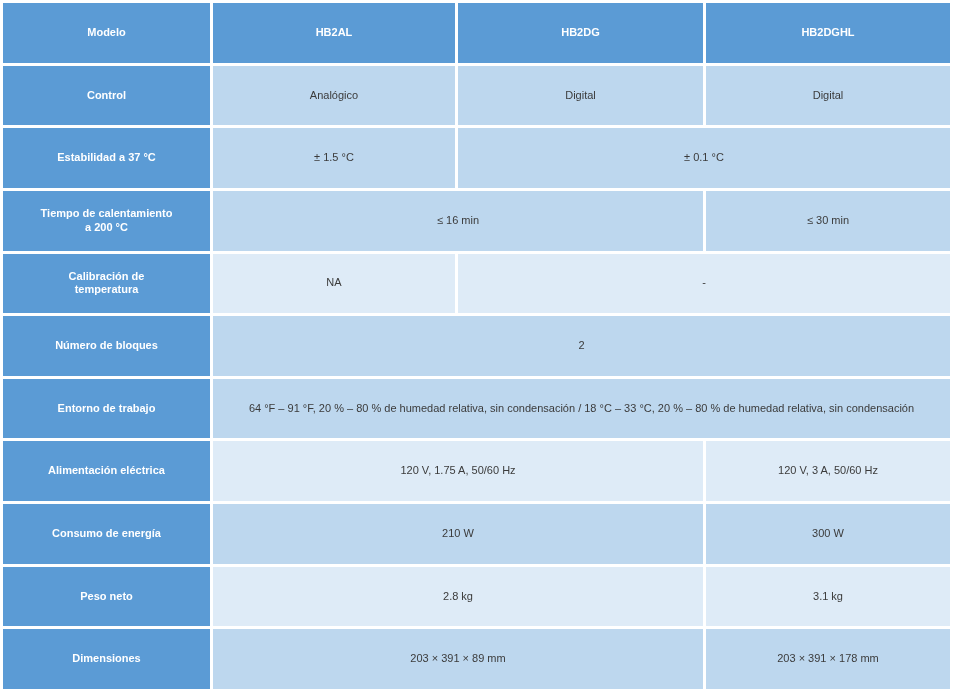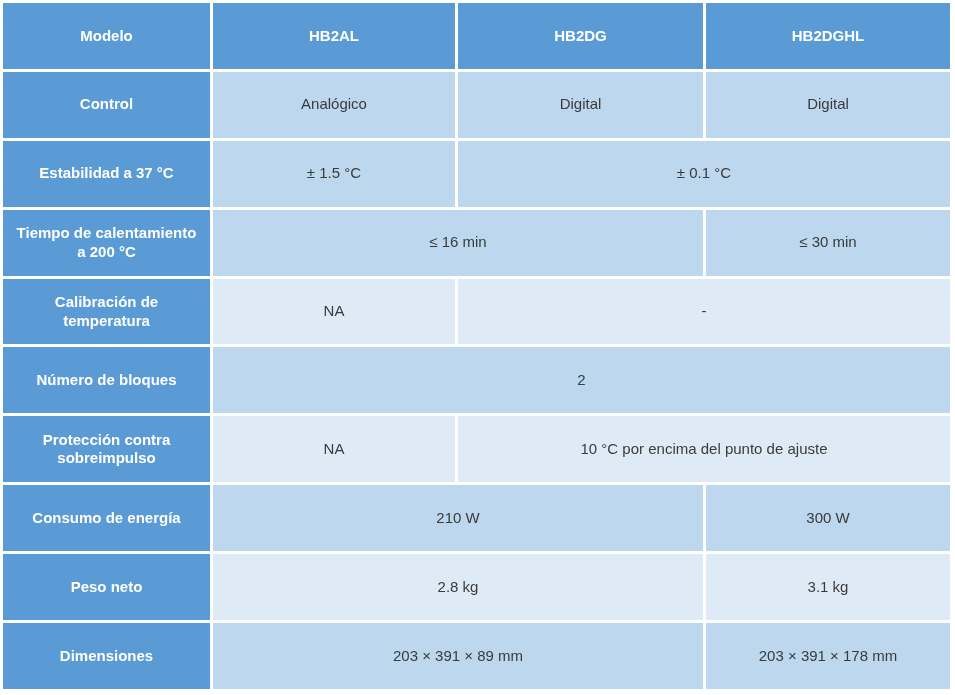--- a/index.html
+++ b/index.html
@@ -16,21 +16,21 @@
   table.specs {
     border-collapse: separate;
     border-spacing: 3px;
     table-layout: fixed;
     width: 953px;
     height: 692px;
   }
   td {
     text-align: center;
     vertical-align: middle;
-    font-size: 15px;
+    font-size: 11px;
     padding: 2px 6px;
     height: 44px;
     line-height: 1.25;
   }
   td.head, td.rowlabel {
     background: var(--header-blue, #5B9BD5);
     color: var(--text-white, #ffffff);
     font-weight: bold;
   }
   td.dark  { background: var(--row-dark, #BDD7EE); }
@@ -84,28 +84,31 @@
 temperatura</td>
     <td class="data light">NA</td>
     <td class="data light" colspan="2">-</td>
   </tr>
 
   <tr>
     <td class="rowlabel">Número de bloques</td>
     <td class="data dark" colspan="3">2</td>
   </tr>
 
+
   <tr>
-    <td class="rowlabel multiline">Protección contra
-sobreimpulso</td>
-    <td class="data light">NA</td>
-    <td class="data light" colspan="2">10 °C por encima del punto de ajuste</td>
+    <td class="rowlabel">Entorno de trabajo</td>
+    <td class="data dark" colspan="3">64 °F – 91 °F, 20 % – 80 % de humedad relativa, sin condensación / 18 °C – 33 °C, 20 % – 80 % de humedad relativa, sin condensación</td>
   </tr>
 
-
+  <tr>
+    <td class="rowlabel">Alimentación eléctrica</td>
+    <td class="data light" colspan="2">120 V, 1.75 A, 50/60 Hz</td>
+    <td class="data light">120 V, 3 A, 50/60 Hz</td>
+  </tr>
 
   <tr>
     <td class="rowlabel">Consumo de energía</td>
     <td class="data dark" colspan="2">210 W</td>
     <td class="data dark">300 W</td>
   </tr>
 
   <tr>
     <td class="rowlabel">Peso neto</td>
     <td class="data light" colspan="2">2.8 kg</td>

